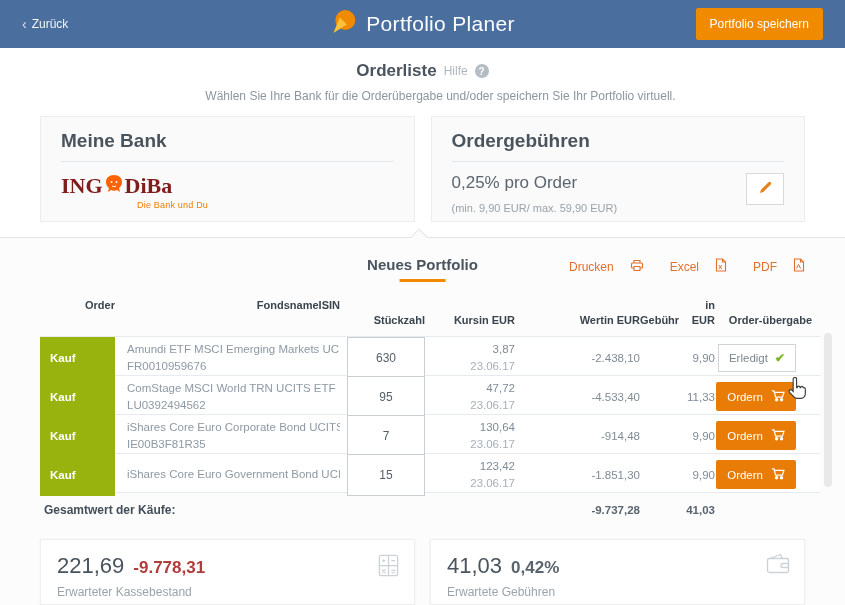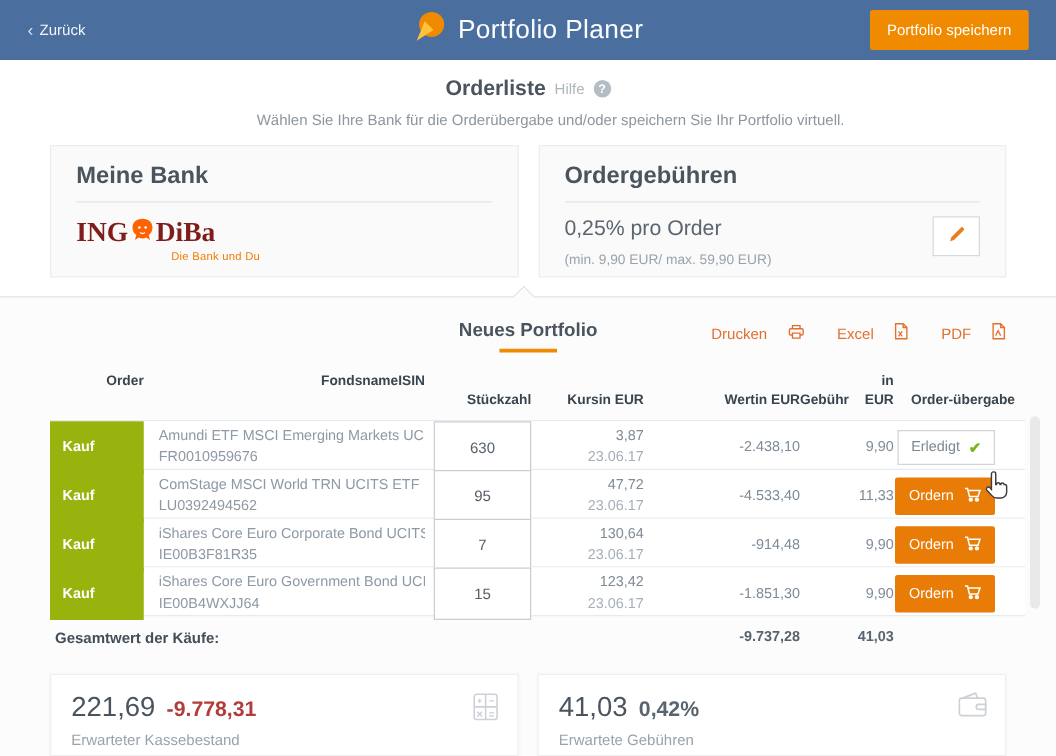--- a/index.html
+++ b/index.html
@@ -302,21 +302,20 @@
             </svg>
           </span>
         </button>
       </div>
     </div>
 
     <div class="grid t-row">
       <div class="badge">Kauf</div>
       <div class="fund-cell">
         <span class="fund-name">iShares Core Euro Government Bond UCITS ETF</span>
-        <span class="fund-isin">IE00B4WXJJ64</span>
       </div>
       <div class="qty-cell">
           <input class="qty-input" value="15" style="">
         </div>
       <div class="num-cell">
           <span>123,42</span>
           <span class="date">23.06.17</span>
         </div>
       <div class="val-cell">-1.851,30</div>
       <div class="val-cell">9,90</div>

